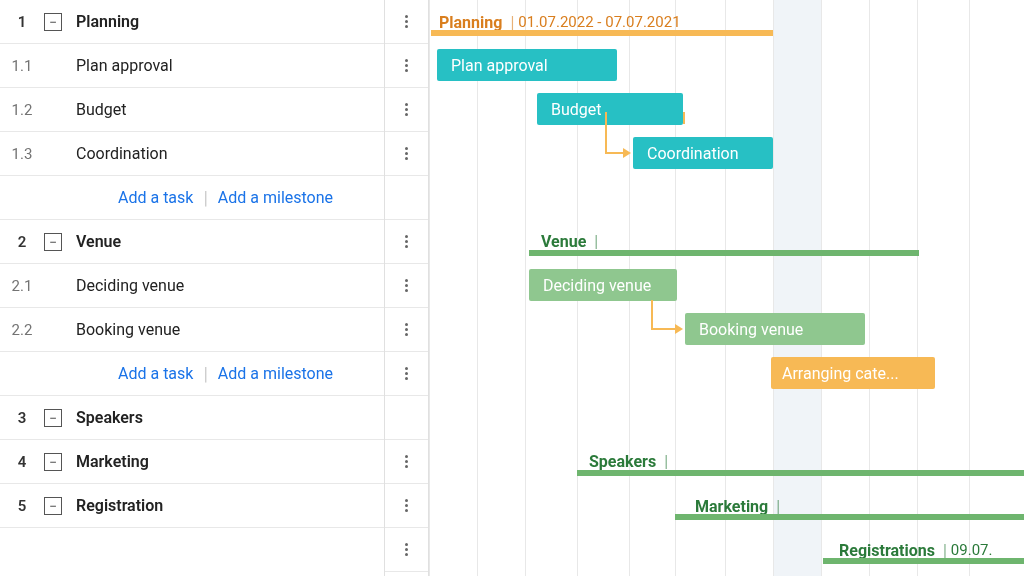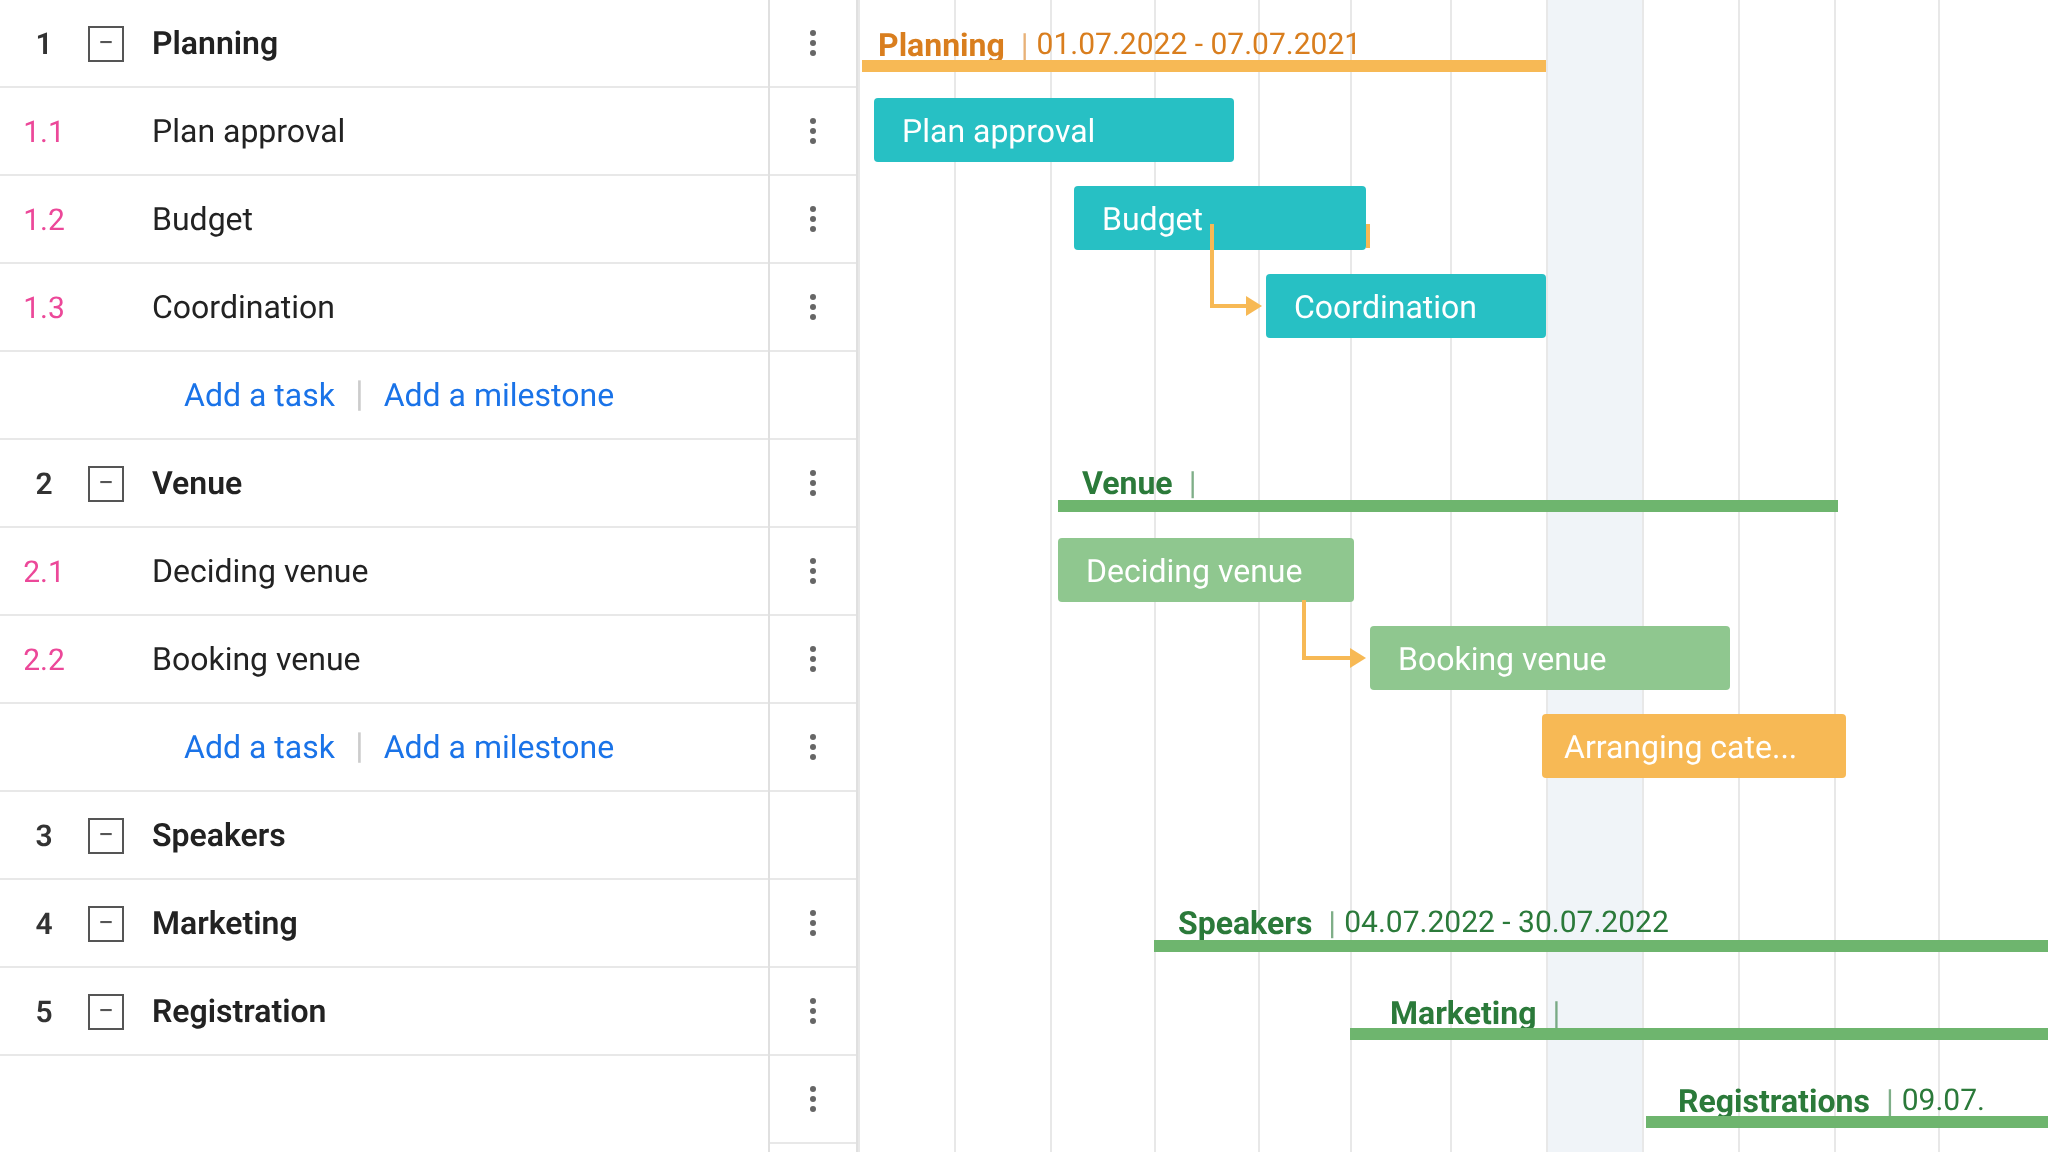--- a/index.html
+++ b/index.html
@@ -24,21 +24,21 @@
     .row {
       display: flex;
       align-items: center;
       height: 44px;
       border-bottom: 1px solid #e8e8e8;
       position: relative;
     }
     .num {
       width: 44px;
       text-align: center;
-      color: #ec4899;
+      color: #737373;
       font-size: 15px;
     }
     .num.bold { color: #333; font-weight: 600; }
     .collapse {
       width: 18px;
       height: 18px;
       border: 1.5px solid #555;
       display: flex;
       align-items: center;
       justify-content: center;
@@ -52,21 +52,21 @@
       font-size: 16px;
       color: #222;
     }
     .label.bold { font-weight: 600; }
     .label.indent { margin-left: 32px; }
     .add-row {
       display: flex;
       align-items: center;
       height: 44px;
       border-bottom: 1px solid #e8e8e8;
-      padding-left: 92px;
+      padding-left: 118px;
     }
     .add-link {
       color: #1a73e8;
       font-size: 16px;
       cursor: pointer;
     }
     .sep {
       color: #ccc;
       margin: 0 10px;
       font-size: 18px;
@@ -337,25 +337,24 @@
       <div class="task-bar teal" style="top: 49px; left: 8px; width: 180px;">Plan approval</div>
       <div class="task-bar teal" style="top: 93px; left: 108px; width: 146px;">Budget</div>
       <div class="task-bar teal" style="top: 137px; left: 204px; width: 140px;">Coordination</div>
       <div class="group-header darkgreen" style="top: 219px; left: 112px;">
         <span class="group-name">Venue</span>
         <span class="group-sep">|</span>
       </div>
       <div class="group-bar" style="top: 250px; left: 100px; width: 390px; background: rgb(110, 181, 110);"></div>
       <div class="task-bar green" style="top: 269px; left: 100px; width: 148px;">Deciding venue</div>
       <div class="task-bar green" style="top: 313px; left: 256px; width: 180px;">Booking venue</div>
-      <div class="task-bar orange-bar" style="top: 357px; left: 342px; width: 152px; padding-left: 11px;">Arranging cate...</div>
+      <div class="task-bar orange-bar" style="top: 357px; left: 342px; width: 164px; padding-left: 11px;">Arranging cate...</div>
       <div class="group-header darkgreen" style="top: 439px; left: 160px;">
         <span class="group-name">Speakers</span>
         <span class="group-sep">|</span>
-        <span class="group-dates"> 04.07.2022 - 30.07.2022</span>
       </div>
       <div class="group-bar" style="top: 470px; left: 148px; width: 460px; background: rgb(110, 181, 110);"></div>
       <div class="group-header darkgreen" style="top: 484px; left: 266px;">
         <span class="group-name">Marketing</span>
         <span class="group-sep">|</span>
       </div>
       <div class="group-bar" style="top: 514px; left: 246px; width: 360px; background: rgb(110, 181, 110);"></div>
       <div class="group-header darkgreen" style="top: 528px; left: 410px; justify-content: flex-end;">
         <span class="group-name">Registrations</span>
         <span class="group-sep">|</span>

